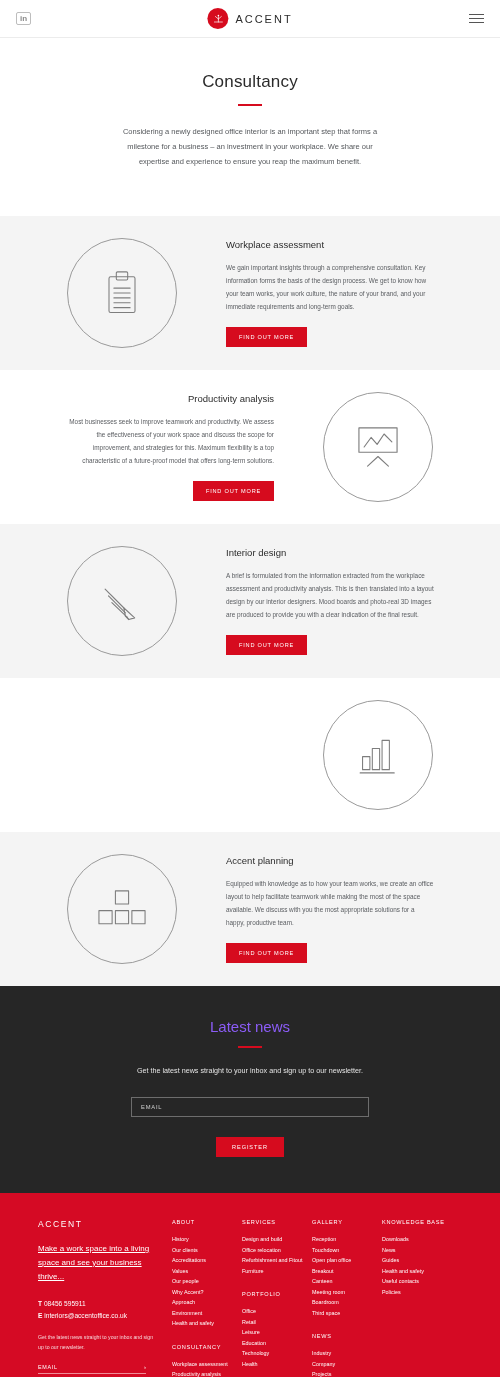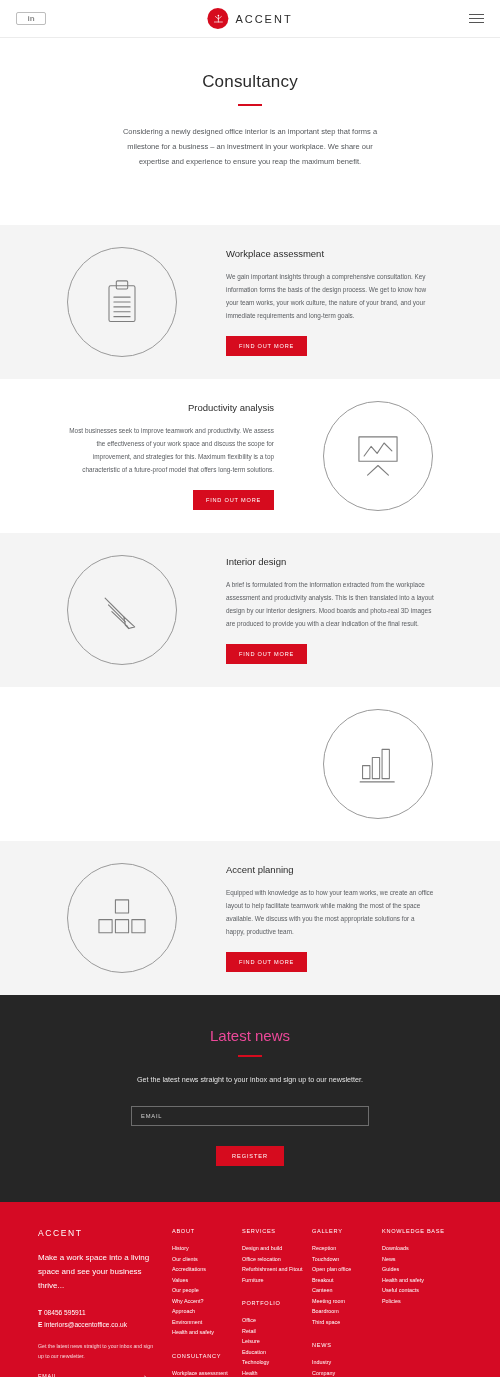--- a/index.html
+++ b/index.html
@@ -17,21 +17,21 @@
     height: 38px;
     background: #ffffff;
     border-bottom: 1px solid #ececec;
     display: flex;
     align-items: center;
     justify-content: space-between;
     padding: 0 16px;
     position: relative;
   }
   .linkedin-icon {
-    width: 30px; height: 13px;
+    width: 15px; height: 13px;
     border: 1px solid #bdbdbd;
     border-radius: 2px;
     color: #8a8a8a;
     font-size: 8px;
     font-weight: bold;
     line-height: 11px;
     text-align: center;
     display: block;
     cursor: pointer;
   }
@@ -76,21 +76,21 @@
   .rule {
     width: 24px; height: 2px;
     background: #d60b1e;
     margin: 12px auto 18px;
   }
   .intro p {
     font-size: 7.5px;
     line-height: 2;
     color: #55585c;
     width: 260px;
-    margin: 16px auto;
+    margin: 7px auto;
   }
 
   
   .service {
     display: flex;
     align-items: center;
     padding: 22px 22px;
     min-height: 148px;
   }
   .service.shade { background: #f4f4f4; }
@@ -137,21 +137,21 @@
     font-family: "Liberation Sans", sans-serif;
   }
 
   
   .newsletter {
     background: #262626;
     text-align: center;
     padding: 32px 0 36px;
   }
   .newsletter h2 {
-    color: #ec4899;
+    color: #8b5cf6;
     font-size: 15px;
     font-weight: 400;
   }
   .newsletter .rule { margin: 11px auto 18px; }
   .newsletter p {
     color: #e3e3e3;
     font-size: 7.2px;
     margin-bottom: 20px;
   }
   .email-field {
@@ -190,20 +190,21 @@
   .col-brand { width: 140px; padding-right: 14px; }
   .footer-logo {
     font-size: 8.5px;
     letter-spacing: 1.6px;
     margin-bottom: 13px;
   }
   .tagline {
     font-size: 8px;
     line-height: 1.75;
     margin-bottom: 14px;
+    text-decoration: underline;
   }
   .contact-line {
     font-size: 6.6px;
     line-height: 1.75;
   }
   .contact-line b { font-weight: bold; }
   .newsl-note {
     font-size: 5.2px;
     line-height: 1.85;
     margin-top: 12px;

